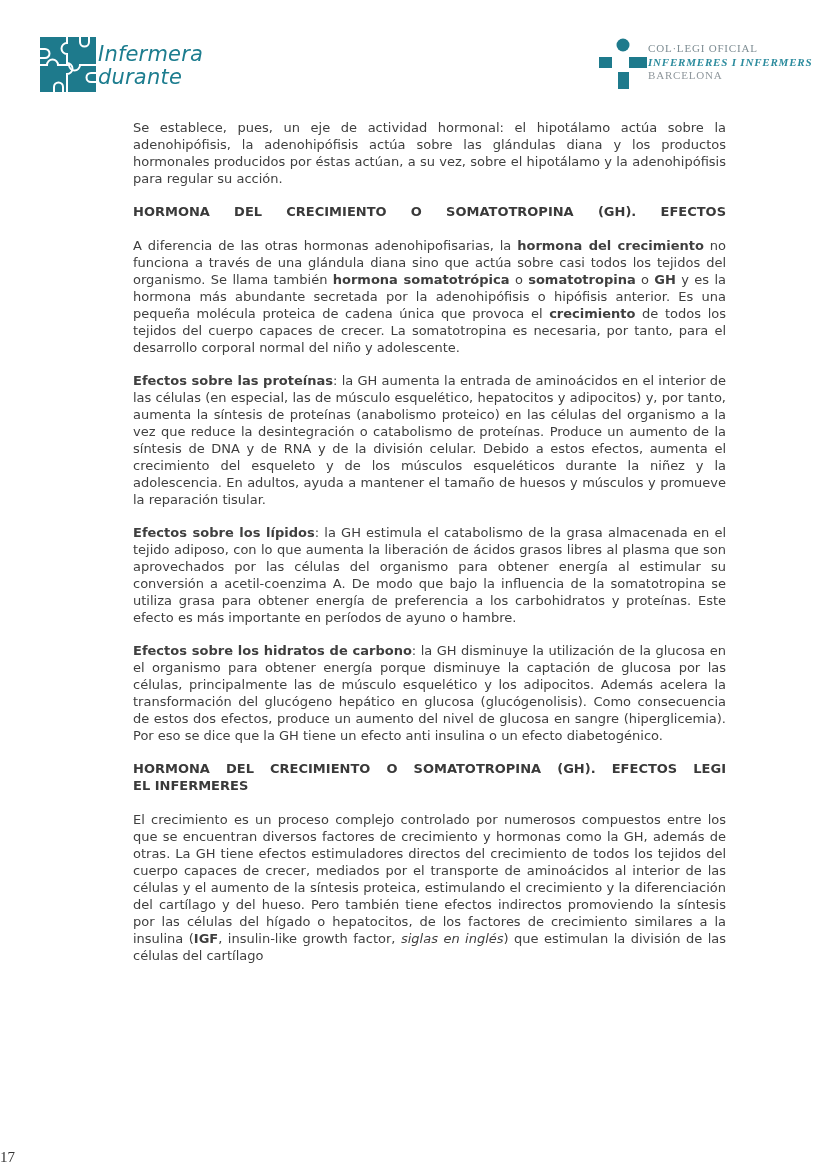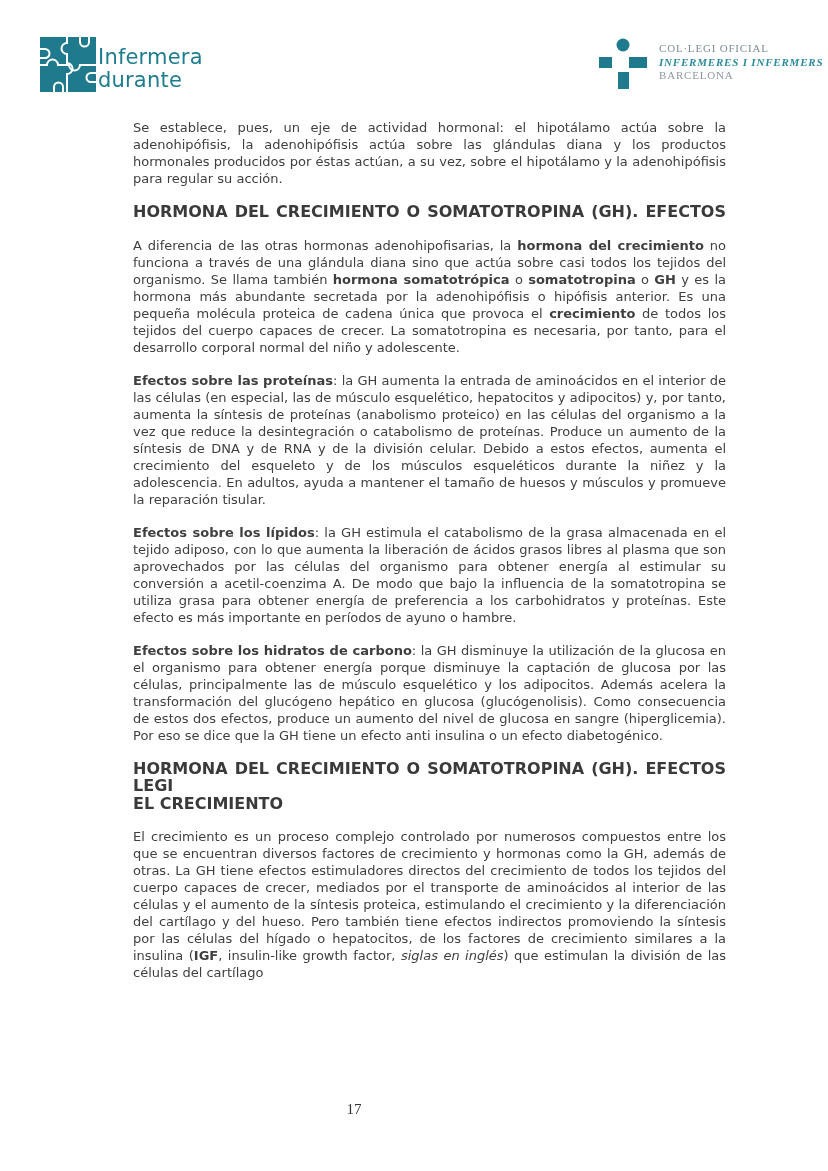--- a/index.html
+++ b/index.html
@@ -8,35 +8,34 @@
     width: 828px;
     height: 1171px;
     background: #ffffff;
     font-family: "DejaVu Sans", "Liberation Sans", sans-serif;
     overflow: hidden;
   }
 
   
   .header { position: absolute; left: 0; top: 0; width: 828px; height: 100px; }
 
-  .logo-left { position: absolute; left: 40px; top: 37px; display: flex; align-items: flex-end; }
+  .logo-left { position: absolute; left: 40px; top: 37px; display: flex; align-items: center; font-style: italic; }
   .puzzle-box { width: 56px; height: 55px; flex: 0 0 auto; }
   .logo-left-text {
     margin-left: 2px;
     color: #1d7d8f;
     font-size: 21px;
     line-height: 23px;
     letter-spacing: 0.2px;
     margin-top: 3px;
   }
 
   .logo-right { position: absolute; left: 598px; top: 36px; display: flex; align-items: flex-start; }
   .cross-box { width: 50px; height: 54px; flex: 0 0 auto; }
   .logo-right-text {
-    margin-left: 11px;
     margin-top: 6px;
     font-family: "Liberation Serif", "DejaVu Serif", serif;
     font-size: 11px;
     line-height: 13.5px;
     letter-spacing: 0.8px;
     white-space: nowrap;
   }
   .coib-line1 { color: #7e8d93; }
   .coib-line2 { color: #2b8b9d; font-weight: bold; font-style: italic; }
   .coib-line3 { color: #8f979c; }
@@ -50,33 +49,33 @@
     color: #3f3f3f;
     font-size: 13px;
     line-height: 17px;
   }
   .content p {
     margin: 0 0 16px 0;
     text-align: justify;
   }
   .section-heading {
     margin: 14px 0 16px 0;
-    font-size: 16px;
+    font-size: 13px;
     font-weight: bold;
     color: #3a3a3a;
     line-height: 17.5px;
   }
   .hline { text-align: justify; text-align-last: justify; }
   .hline.last { text-align-last: left; }
 
   
   .footer {
     position: absolute;
-    left: 0; top: 1101px; width: 708px;
-    text-align: center;
+    left: 0; top: 1149px; width: 708px;
+    text-align: left;
     font-family: "Liberation Serif", "DejaVu Serif", serif;
     font-size: 15px;
     color: #333333;
   }
 </style>
 </head>
 <body>
 
 <div class="page">
 
@@ -122,21 +121,21 @@
       <div class="hline">HORMONA DEL CRECIMIENTO O SOMATOTROPINA (GH). EFECTOS</div>
     </div>
 
     <p><span>A diferencia de las otras hormonas adenohipofisarias, la </span><span style="font-weight: bold;">hormona del crecimiento</span><span> no funciona a través de una glándula diana sino que actúa sobre casi todos los tejidos del organismo. Se llama también </span><span style="font-weight: bold;">hormona somatotrópica</span><span> o </span><span style="font-weight: bold;">somatotropina</span><span> o </span><span style="font-weight: bold;">GH</span><span> y es la hormona más abundante secretada por la adenohipófisis o hipófisis anterior.  Es una pequeña molécula proteica de cadena única que provoca el </span><span style="font-weight: bold;">crecimiento</span><span> de todos los tejidos del cuerpo capaces de crecer. La somatotropina es necesaria, por tanto, para el desarrollo corporal normal del niño y adolescente.</span></p>
     <p><span style="font-weight: bold;">Efectos sobre las proteínas</span><span>: la GH aumenta la entrada de aminoácidos en el interior de las células (en especial, las de músculo esquelético, hepatocitos y adipocitos) y, por tanto, aumenta la síntesis de proteínas (anabolismo proteico) en las células del organismo a la vez que reduce la desintegración o catabolismo de proteínas. Produce un aumento de la síntesis de DNA y de RNA y de la división celular. Debido a estos efectos, aumenta el crecimiento del esqueleto y de los músculos esqueléticos durante la niñez y la adolescencia. En adultos, ayuda a mantener el tamaño de huesos y músculos y promueve la reparación tisular.</span></p>
     <p><span style="font-weight: bold;">Efectos sobre los lípidos</span><span>: la GH estimula el catabolismo de la grasa almacenada en el tejido adiposo, con lo que aumenta la liberación de ácidos grasos libres al plasma que son aprovechados por las células del organismo para obtener energía al estimular su conversión a acetil-coenzima A. De modo que bajo la influencia de la somatotropina se utiliza grasa para obtener energía de preferencia a los carbohidratos y proteínas. Este efecto es más importante en períodos de ayuno o hambre.</span></p>
     <p><span style="font-weight: bold;">Efectos sobre los hidratos de carbono</span><span>: la GH disminuye la utilización de la glucosa en el organismo para obtener energía porque disminuye la captación de glucosa por las células, principalmente las de músculo esquelético y los adipocitos. Además acelera la transformación del glucógeno hepático en glucosa (glucógenolisis). Como consecuencia de estos dos efectos, produce un aumento del nivel de glucosa en sangre (hiperglicemia). Por eso se dice que la GH tiene un efecto anti insulina o un efecto diabetogénico.</span></p>
 
     <div class="section-heading">
       <div class="hline">HORMONA DEL CRECIMIENTO O SOMATOTROPINA (GH). EFECTOS  LEGI</div>
-      <div class="hline last">EL CRECIMIENTO</div>
+      <div class="hline last">EL INFERMERES</div>
     </div>
 
     <p><span>El crecimiento es un proceso complejo controlado por numerosos compuestos entre los que se encuentran diversos factores de crecimiento y hormonas como la GH, además de otras. La GH tiene efectos estimuladores directos del crecimiento de todos los tejidos del cuerpo capaces de crecer, mediados por el transporte de aminoácidos al interior de las células y el aumento de la síntesis proteica, estimulando el crecimiento y la diferenciación del cartílago y del hueso. Pero también tiene efectos indirectos promoviendo la síntesis por las células del hígado o hepatocitos,  de los factores de crecimiento similares a la insulina (</span><span style="font-weight: bold;">IGF</span><span>, insulin-like growth factor, </span><span style="font-style: italic;">siglas en inglés</span><span>) que estimulan la división de las células del cartílago</span></p>
 
   </div>
 
   <div class="footer">
     <span>17</span>
   </div>
 

